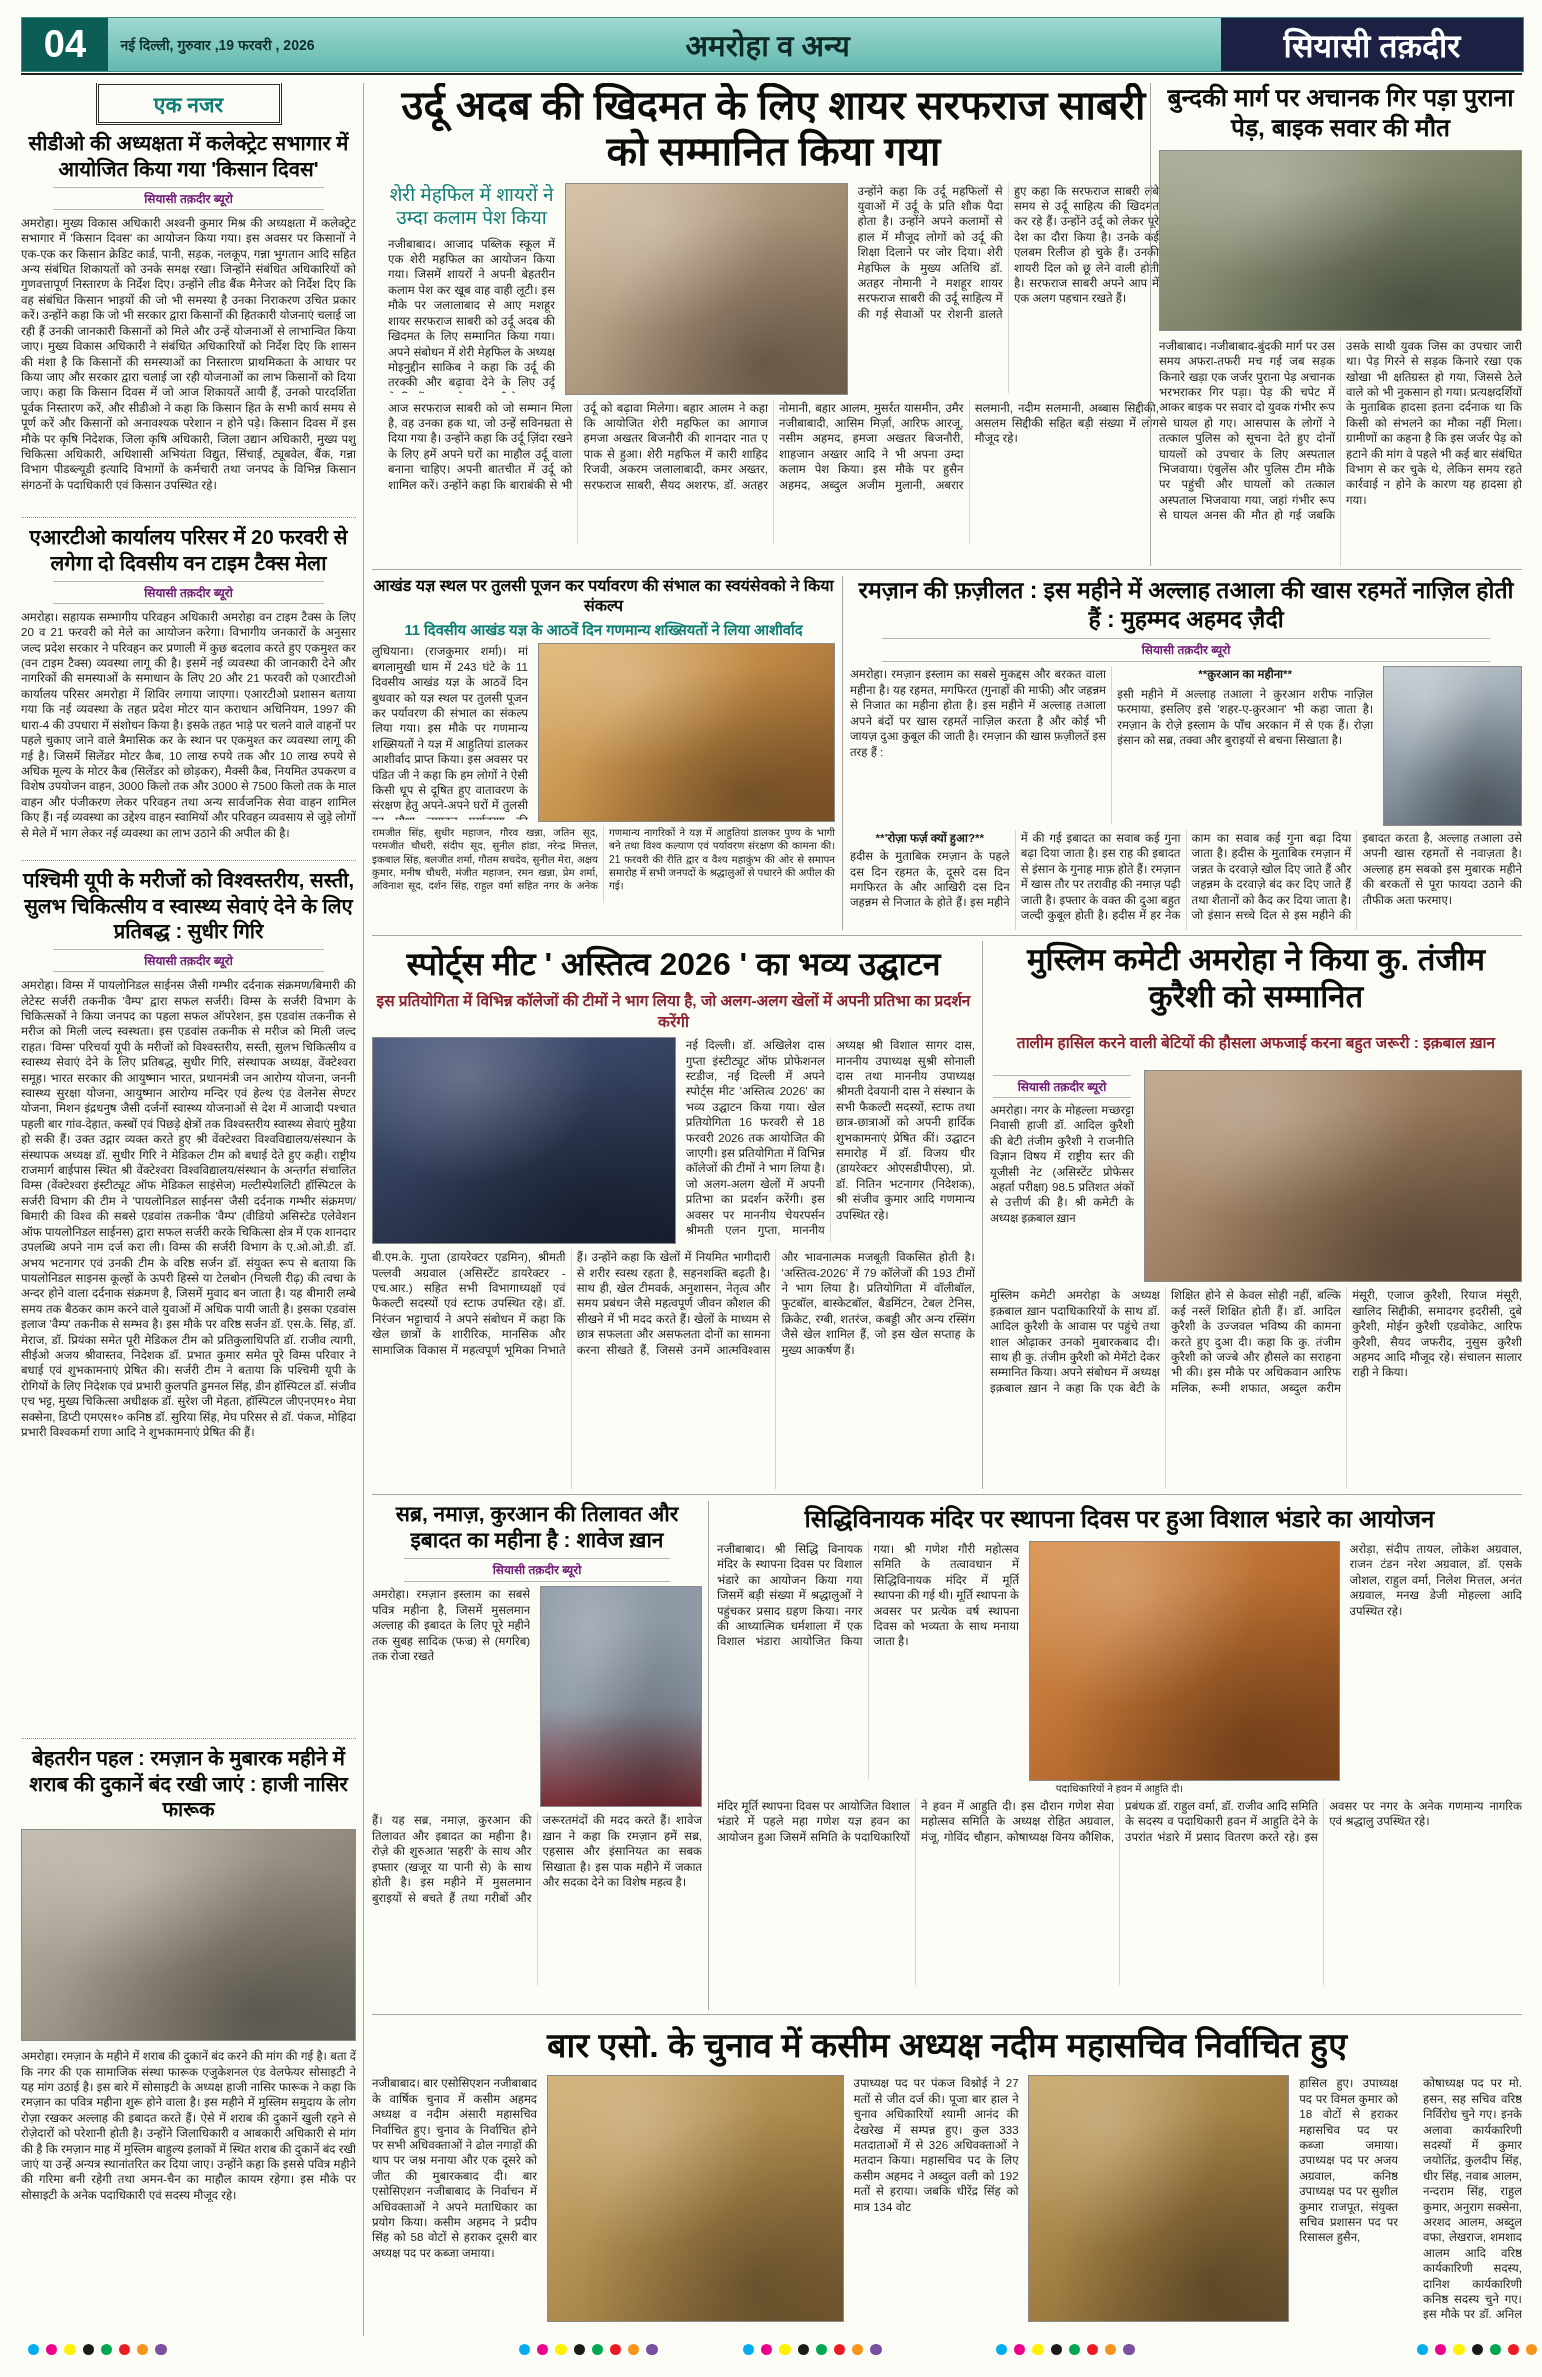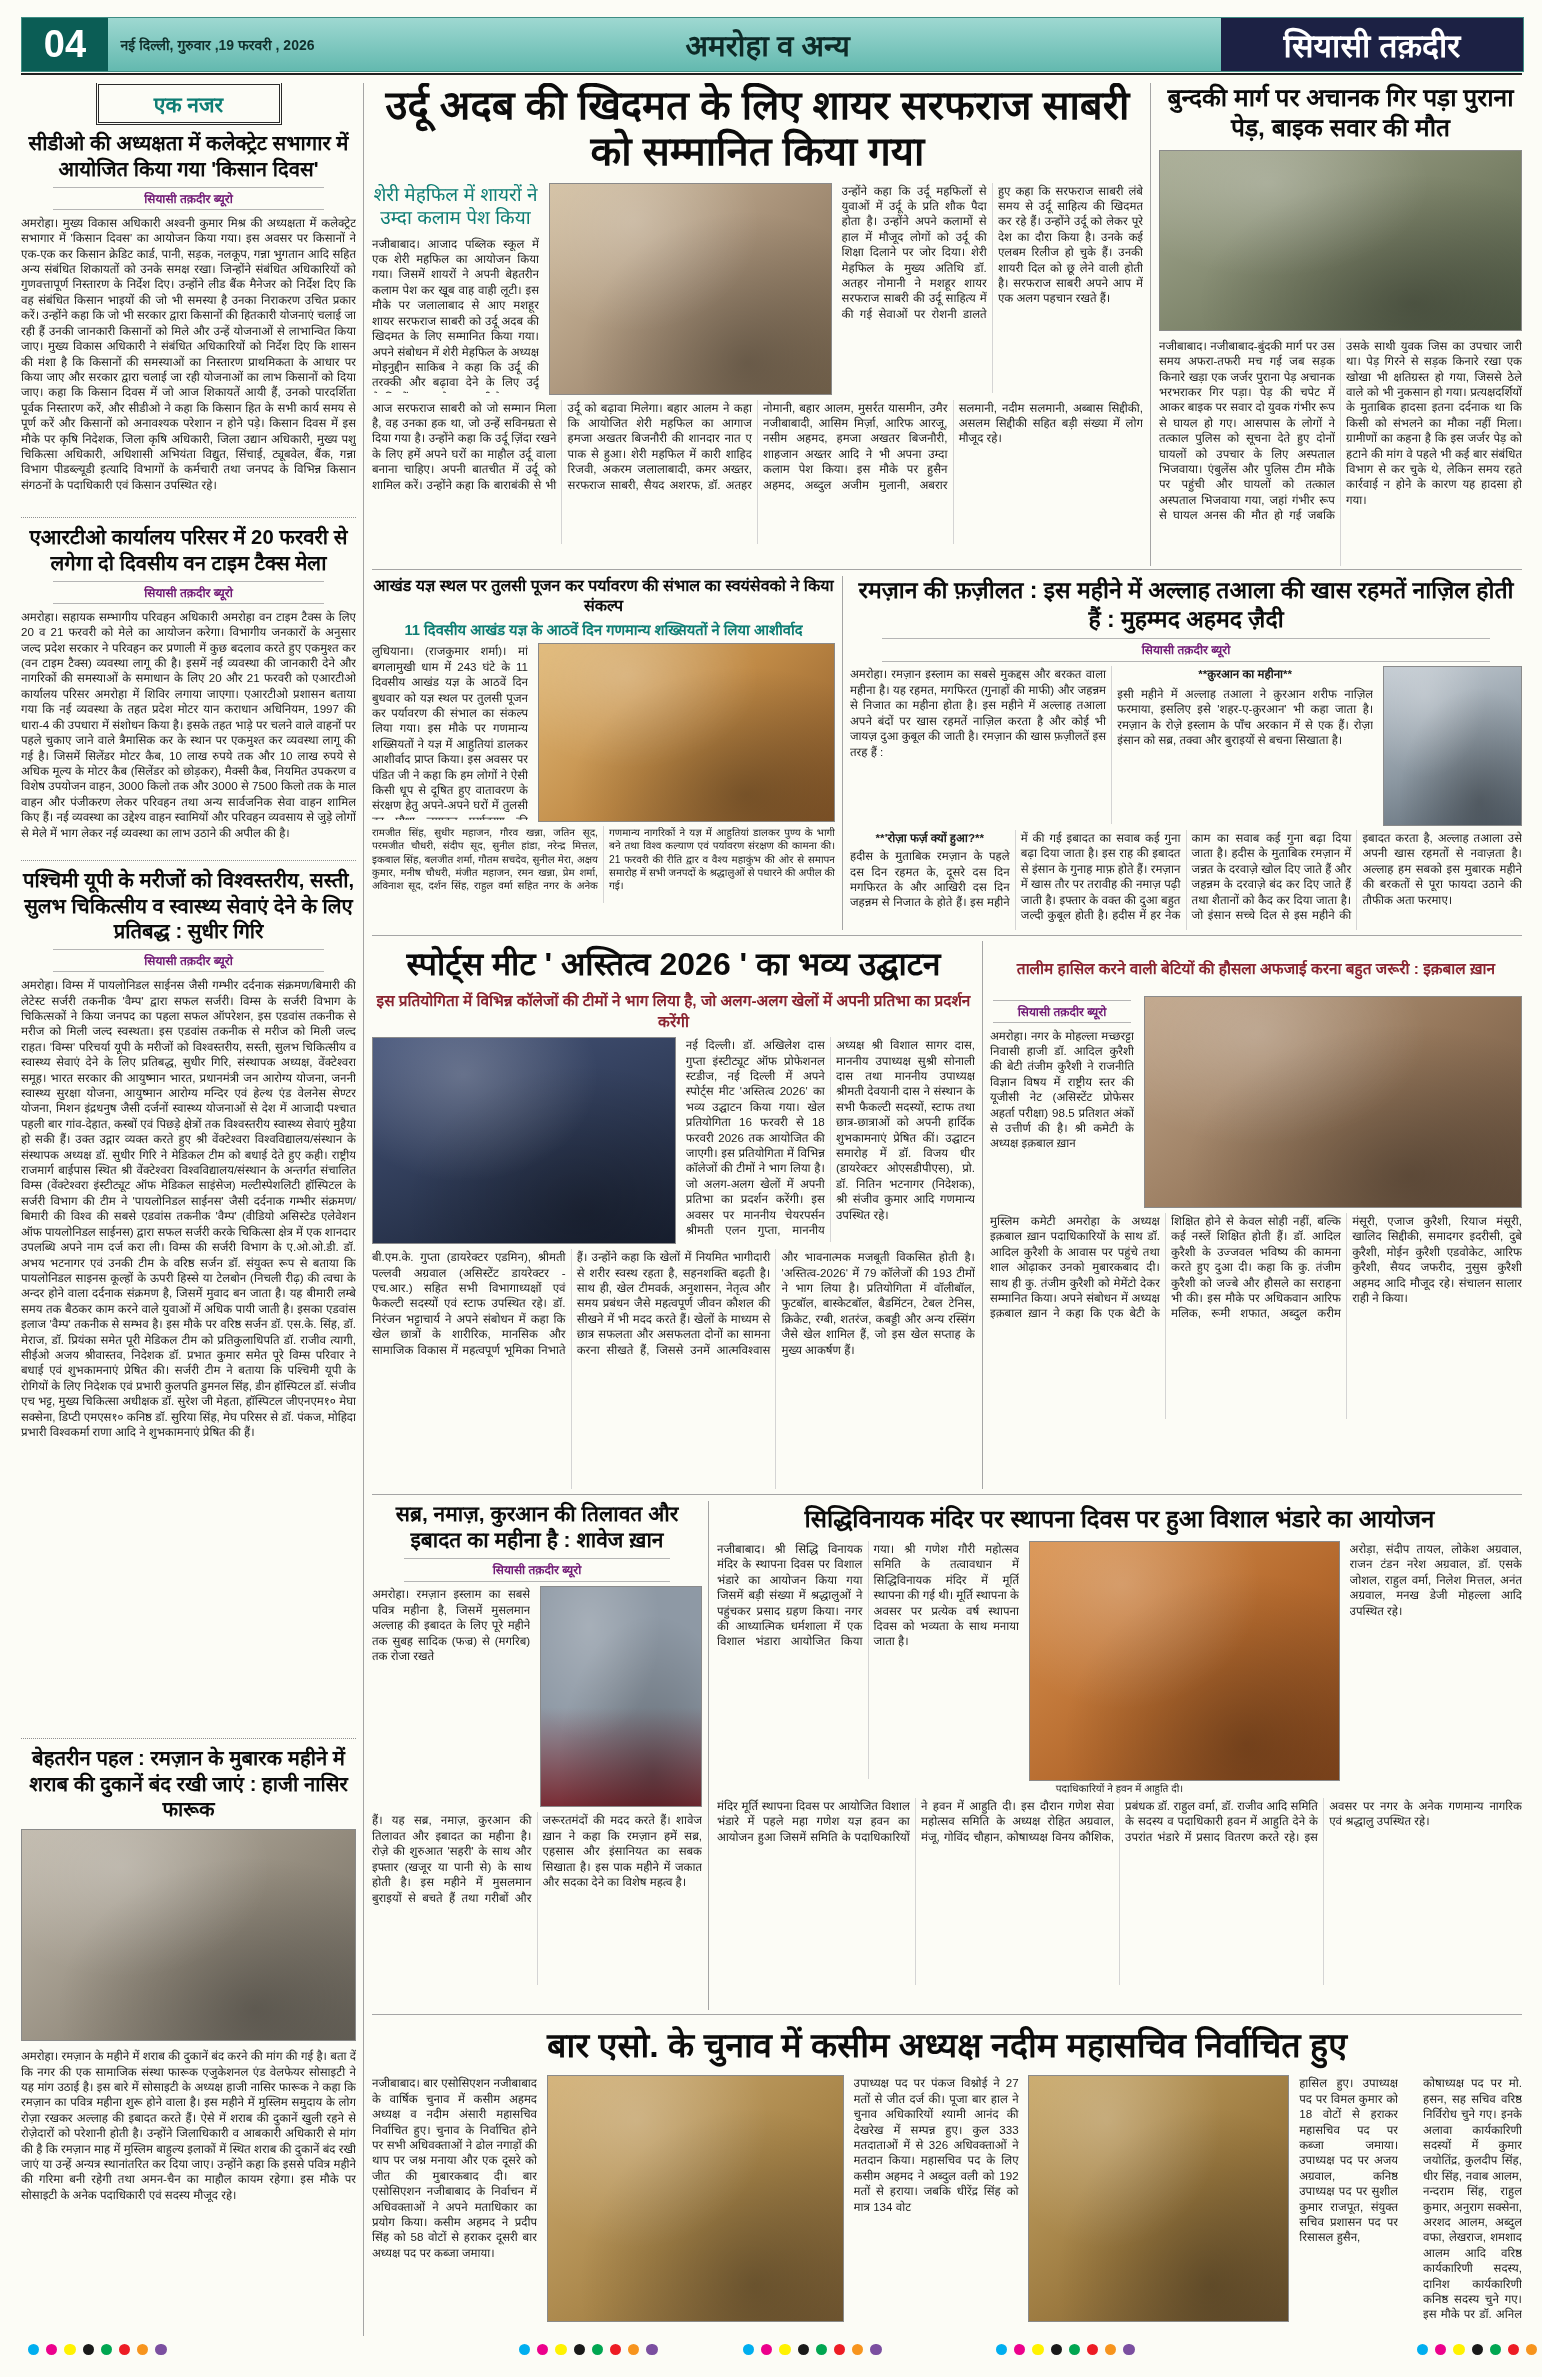--- a/index.html
+++ b/index.html
@@ -84,21 +84,21 @@
     <div class="ldiv"></div>
 
     <article style="height:603px">
       <h3>बेहतरीन पहल : रमज़ान के मुबारक महीने में शराब की दुकानें बंद रखी जाएं : हाजी नासिर फारूक</h3>
       <div class="ph" style="height:210px;margin:7px 0;background:linear-gradient(140deg,#c0b9ac,#948c7e 55%,#6f6a60)"></div>
       <div class="body">अमरोहा। रमज़ान के महीने में शराब की दुकानें बंद करने की मांग की गई है। बता दें कि नगर की एक सामाजिक संस्था फारूक एजुकेशनल एंड वेलफेयर सोसाइटी ने यह मांग उठाई है। इस बारे में सोसाइटी के अध्यक्ष हाजी नासिर फारूक ने कहा कि रमज़ान का पवित्र महीना शुरू होने वाला है। इस महीने में मुस्लिम समुदाय के लोग रोज़ा रखकर अल्लाह की इबादत करते हैं। ऐसे में शराब की दुकानें खुली रहने से रोज़ेदारों को परेशानी होती है। उन्होंने जिलाधिकारी व आबकारी अधिकारी से मांग की है कि रमज़ान माह में मुस्लिम बाहुल्य इलाकों में स्थित शराब की दुकानें बंद रखी जाएं या उन्हें अन्यत्र स्थानांतरित कर दिया जाए। उन्होंने कहा कि इससे पवित्र महीने की गरिमा बनी रहेगी तथा अमन-चैन का माहौल कायम रहेगा। इस मौके पर सोसाइटी के अनेक पदाधिकारी एवं सदस्य मौजूद रहे।</div>
     </article>
   </div>
   <div class="vrule" style="left:363px;top:83px;height:2253px"></div>
 
-  <section class="abs" style="left:372px;top:83px;width:771px;height:483px;overflow:hidden">
+  <section class="abs" style="left:388px;top:83px;width:771px;height:483px;overflow:hidden">
     <h1 style="font-size:40px;line-height:1.14">उर्दू अदब की खिदमत के लिए शायर सरफराज साबरी को सम्मानित किया गया</h1>
     <div class="row" style="margin-top:8.4px;height:210px">
       <div style="width:167px;overflow:hidden">
         <div class="accent" style="font-size:19px;font-weight:normal;line-height:1.25;text-align:center;margin-bottom:5.6px">शेरी मेहफिल में शायरों ने उम्दा कलाम पेश किया</div>
         <div class="body">नजीबाबाद। आजाद पब्लिक स्कूल में एक शेरी महफिल का आयोजन किया गया। जिसमें शायरों ने अपनी बेहतरीन कलाम पेश कर खूब वाह वाही लूटी। इस मौके पर जलालाबाद से आए मशहूर शायर सरफराज साबरी को उर्दू अदब की खिदमत के लिए सम्मानित किया गया। अपने संबोधन में शेरी मेहफिल के अध्यक्ष मोइनुद्दीन साकिब ने कहा कि उर्दू की तरक्की और बढ़ावा देने के लिए उर्दू मेहफिलों का आयोजन जरूरी है।</div>
       </div>
       <div class="ph" style="width:281px;height:100%;background:linear-gradient(135deg,#d3c0a2,#a9937a 50%,#7d6a52)"></div>
       <div class="body cols2" style="flex:1">उन्होंने कहा कि उर्दू महफिलों से युवाओं में उर्दू के प्रति शौक पैदा होता है। उन्होंने अपने कलामों से हाल में मौजूद लोगों को उर्दू की शिक्षा दिलाने पर जोर दिया। शेरी मेहफिल के मुख्य अतिथि डॉ. अतहर नोमानी ने मशहूर शायर सरफराज साबरी की उर्दू साहित्य में की गई सेवाओं पर रोशनी डालते हुए कहा कि सरफराज साबरी लंबे समय से उर्दू साहित्य की खिदमत कर रहे हैं। उन्होंने उर्दू को लेकर पूरे देश का दौरा किया है। उनके कई एलबम रिलीज हो चुके हैं। उनकी शायरी दिल को छू लेने वाली होती है। सरफराज साबरी अपने आप में एक अलग पहचान रखते हैं।</div>
     </div>
     <div class="body cols4" style="margin-top:7px;height:144px">आज सरफराज साबरी को जो सम्मान मिला है, वह उनका हक था, जो उन्हें सविनम्रता से दिया गया है। उन्होंने कहा कि उर्दू ज़िंदा रखने के लिए हमें अपने घरों का माहौल उर्दू वाला बनाना चाहिए। अपनी बातचीत में उर्दू को शामिल करें। उन्होंने कहा कि बाराबंकी से भी उर्दू को बढ़ावा मिलेगा। बहार आलम ने कहा कि आयोजित शेरी महफिल का आगाज हमजा अखतर बिजनौरी की शानदार नात ए पाक से हुआ। शेरी महफिल में कारी शाहिद रिजवी, अकरम जलालाबादी, कमर अख्तर, सरफराज साबरी, सैयद अशरफ, डॉ. अतहर नोमानी, बहार आलम, मुसर्रत यासमीन, उमैर नजीबाबादी, आसिम मिर्ज़ा, आरिफ आरजू, नसीम अहमद, हमजा अखतर बिजनौरी, शाहजान अख्तर आदि ने भी अपना उम्दा कलाम पेश किया। इस मौके पर हुसैन अहमद, अब्दुल अजीम मुलानी, अबरार सलमानी, नदीम सलमानी, अब्बास सिद्दीकी, असलम सिद्दीकी सहित बड़ी संख्या में लोग मौजूद रहे।</div>
@@ -148,20 +148,21 @@
     <div class="maroon" style="font-size:15.4px;font-weight:bold;text-align:center;margin:5.6px 0">इस प्रतियोगिता में विभिन्न कॉलेजों की टीमों ने भाग लिया है, जो अलग-अलग खेलों में अपनी प्रतिभा का प्रदर्शन करेंगी</div>
     <div class="row" style="height:205px">
       <div class="ph" style="width:302px;height:100%;background:linear-gradient(160deg,#46557a,#2e3a55 55%,#1a2234)"></div>
       <div class="body cols2" style="flex:1">नई दिल्ली। डॉ. अखिलेश दास गुप्ता इंस्टीट्यूट ऑफ प्रोफेशनल स्टडीज, नई दिल्ली में अपने स्पोर्ट्स मीट 'अस्तित्व 2026' का भव्य उद्घाटन किया गया। खेल प्रतियोगिता 16 फरवरी से 18 फरवरी 2026 तक आयोजित की जाएगी। इस प्रतियोगिता में विभिन्न कॉलेजों की टीमों ने भाग लिया है। जो अलग-अलग खेलों में अपनी प्रतिभा का प्रदर्शन करेंगी। इस अवसर पर माननीय चेयरपर्सन श्रीमती एलन गुप्ता, माननीय अध्यक्ष श्री विशाल सागर दास, माननीय उपाध्यक्ष सुश्री सोनाली दास तथा माननीय उपाध्यक्ष श्रीमती देवयानी दास ने संस्थान के सभी फैकल्टी सदस्यों, स्टाफ तथा छात्र-छात्राओं को अपनी हार्दिक शुभकामनाएं प्रेषित कीं। उद्घाटन समारोह में डॉ. विजय धीर (डायरेक्टर ओएसडीपीएस), प्रो. डॉ. नितिन भटनागर (निदेशक), श्री संजीव कुमार आदि गणमान्य उपस्थित रहे।</div>
     </div>
     <div class="body cols3" style="margin-top:7px;height:251px">बी.एम.के. गुप्ता (डायरेक्टर एडमिन), श्रीमती पल्लवी अग्रवाल (असिस्टेंट डायरेक्टर - एच.आर.) सहित सभी विभागाध्यक्षों एवं फैकल्टी सदस्यों एवं स्टाफ उपस्थित रहे। डॉ. निरंजन भट्टाचार्य ने अपने संबोधन में कहा कि खेल छात्रों के शारीरिक, मानसिक और सामाजिक विकास में महत्वपूर्ण भूमिका निभाते हैं। उन्होंने कहा कि खेलों में नियमित भागीदारी से शरीर स्वस्थ रहता है, सहनशक्ति बढ़ती है। साथ ही, खेल टीमवर्क, अनुशासन, नेतृत्व और समय प्रबंधन जैसे महत्वपूर्ण जीवन कौशल की सीखने में भी मदद करते हैं। खेलों के माध्यम से छात्र सफलता और असफलता दोनों का सामना करना सीखते हैं, जिससे उनमें आत्मविश्वास और भावनात्मक मजबूती विकसित होती है। 'अस्तित्व-2026' में 79 कॉलेजों की 193 टीमों ने भाग लिया है। प्रतियोगिता में वॉलीबॉल, फुटबॉल, बास्केटबॉल, बैडमिंटन, टेबल टेनिस, क्रिकेट, रग्बी, शतरंज, कबड्डी और अन्य रस्सिंग जैसे खेल शामिल हैं, जो इस खेल सप्ताह के मुख्य आकर्षण हैं।</div>
   </section>
   <div class="vrule" style="left:982px;top:941px;height:548px"></div>
 
   <section class="abs" style="left:990px;top:941px;width:532px;height:548px;overflow:hidden">
+    <h2 style="font-size:31px;line-height:1.2">मुस्लिम कमेटी अमरोहा ने किया कु. तंजीम कुरैशी को सम्मानित</h2>
     <div class="maroon" style="font-size:15.4px;font-weight:bold;text-align:center;margin:17px 0">तालीम हासिल करने वाली बेटियों की हौसला अफजाई करना बहुत जरूरी : इक़बाल ख़ान</div>
     <div class="row" style="height:210px">
       <div style="width:144px;overflow:hidden">
         <div class="byline tight">सियासी तक़दीर ब्यूरो</div>
         <div class="body">अमरोहा। नगर के मोहल्ला मच्छरट्टा निवासी हाजी डॉ. आदिल कुरैशी की बेटी तंजीम कुरैशी ने राजनीति विज्ञान विषय में राष्ट्रीय स्तर की यूजीसी नेट (असिस्टेंट प्रोफेसर अहर्ता परीक्षा) 98.5 प्रतिशत अंकों से उत्तीर्ण की है। श्री कमेटी के अध्यक्ष इक़बाल ख़ान</div>
       </div>
       <div class="ph" style="flex:1;height:100%;background:linear-gradient(140deg,#bfa488,#94765a 55%,#6b5440)"></div>
     </div>
     <div class="body cols3" style="margin-top:7px;height:206px">मुस्लिम कमेटी अमरोहा के अध्यक्ष इक़बाल ख़ान पदाधिकारियों के साथ डॉ. आदिल कुरैशी के आवास पर पहुंचे तथा शाल ओढ़ाकर उनको मुबारकबाद दी। साथ ही कु. तंजीम कुरैशी को मेमेंटो देकर सम्मानित किया। अपने संबोधन में अध्यक्ष इक़बाल ख़ान ने कहा कि एक बेटी के शिक्षित होने से केवल सोही नहीं, बल्कि कई नस्लें शिक्षित होती हैं। डॉ. आदिल कुरैशी के उज्जवल भविष्य की कामना करते हुए दुआ दी। कहा कि कु. तंजीम कुरैशी को जज्बे और हौसले का सराहना भी की। इस मौके पर अधिकवान आरिफ मलिक, रूमी शफात, अब्दुल करीम मंसूरी, एजाज कुरैशी, रियाज मंसूरी, खालिद सिद्दीकी, समादगर इदरीसी, दुबे कुरैशी, मोईन कुरैशी एडवोकेट, आरिफ कुरैशी, सैयद जफरीद, नुसुस कुरैशी अहमद आदि मौजूद रहे। संचालन सालार राही ने किया।</div>
   </section>

